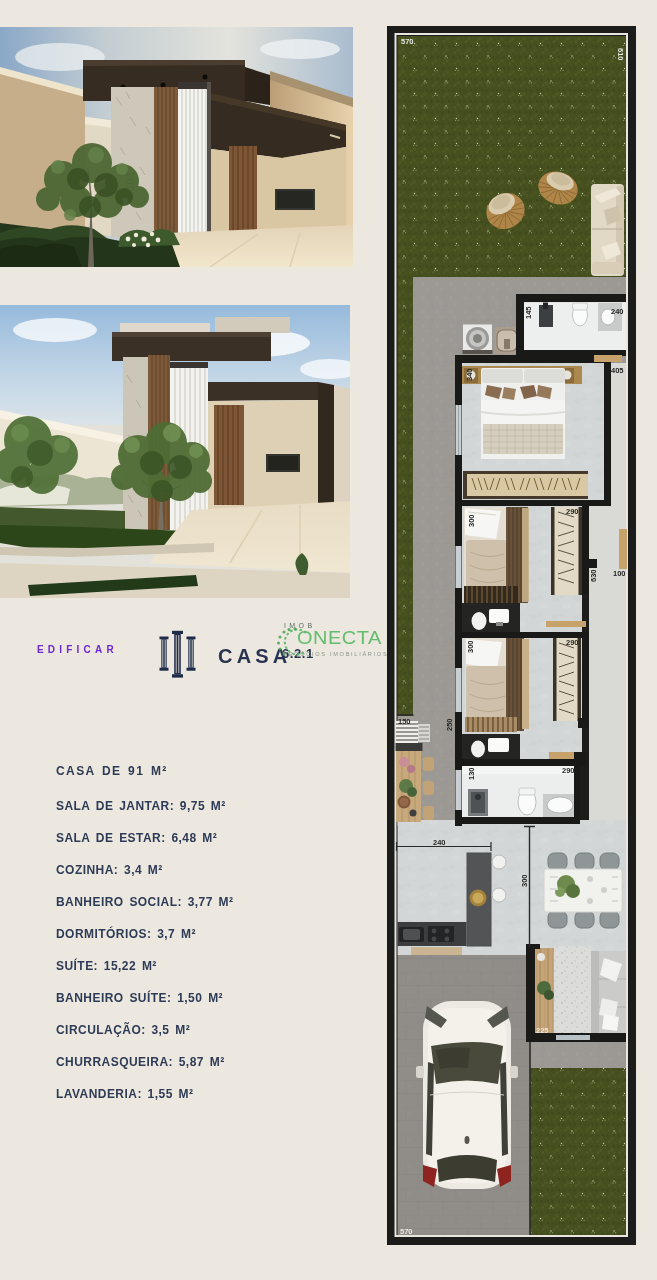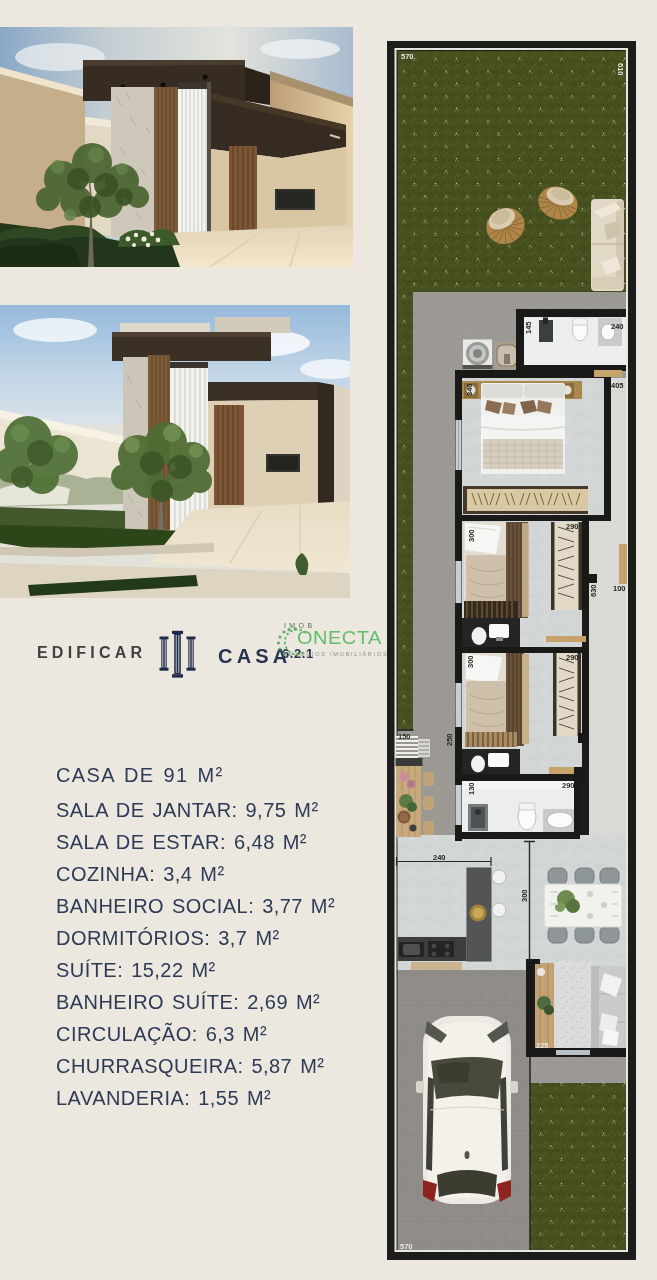--- a/index.html
+++ b/index.html
@@ -1,18 +1,18 @@
 <!DOCTYPE html>
 <html><head>
 <meta charset="utf-8">
 <style>
 html,body{margin:0;padding:0}
 body{width:657px;height:1280px;background:#ece8df;font-family:"Liberation Sans",sans-serif;position:relative;overflow:hidden}
 .abs{position:absolute}
-.line{position:absolute;left:56px;font-size:20px;font-weight:normal;letter-spacing:0.45px;word-spacing:2px;color:#2e3b56;white-space:nowrap}
+.line{position:absolute;left:56px;font-size:12px;font-weight:bold;letter-spacing:0.45px;word-spacing:2px;color:#2e3b56;white-space:nowrap}
 </style>
 </head>
 <body>
 
 <div class="abs" style="left:0;top:27px;width:353px;height:240px">
 <svg width="353" height="240" viewBox="0 0 353 240">
 <defs>
 <linearGradient id="sky1" x1="0" y1="0" x2="1" y2="0">
 <stop offset="0" stop-color="#8aa8c8"></stop>
           <stop offset="0.3" stop-color="#c3cdd2"></stop>
@@ -221,21 +221,21 @@
 <path d="M0 250 L70 252 L214 247 L214 238 L85 243 L0 242 Z" fill="#cfc7b4"></path>
 
 <path d="M28 280 L196 270 L198 281 L30 291 Z" fill="#22391a"></path>
 
 <path d="M300 270 q-10 -14 2 -22 q10 8 4 22z" fill="#3f5c2e"></path>
 </svg>
 </div>
 
 <div class="abs" style="left:0;top:0;width:0;height:0">
 
-<div class="abs" style="left:37px;top:644px;font-size:16px;font-weight:bold;letter-spacing:4.2px;color:#404040">EDIFICAR</div>
+<div class="abs" style="left:37px;top:644px;font-size:10px;font-weight:bold;letter-spacing:4.2px;color:#6d28d9">EDIFICAR</div>
 
 <svg class="abs" style="left:157px;top:630px" width="41" height="50" viewBox="0 0 41 50">
 <g fill="#1e2b49">
 <rect x="2.5" y="6.5" width="9" height="2.8"></rect>
 <rect x="4.3" y="9.3" width="5.4" height="28.4"></rect>
 <rect x="2.5" y="37.7" width="9" height="3"></rect>
 <rect x="15" y="0.8" width="11" height="3.2"></rect>
 <rect x="17.2" y="4" width="6.6" height="40.2"></rect>
 <rect x="15" y="44.2" width="11" height="3.4"></rect>
 <rect x="29.5" y="6.5" width="9" height="2.8"></rect>
@@ -280,30 +280,30 @@
 <div class="line" style="top:831px">SALA DE ESTAR: 6,48 M²</div>
 
 <div class="line" style="top:863px">COZINHA: 3,4 M²</div>
 
 <div class="line" style="top:895px">BANHEIRO SOCIAL: 3,77 M²</div>
 
 <div class="line" style="top:927px">DORMITÓRIOS: 3,7 M²</div>
 
 <div class="line" style="top:959px">SUÍTE: 15,22 M²</div>
 
-<div class="line" style="top:991px">BANHEIRO SUÍTE: 2,69 M²</div>
-
-<div class="line" style="top:1023px">CIRCULAÇÃO: 6,3 M²</div>
+<div class="line" style="top:991px">BANHEIRO SUÍTE: 1,50 M²</div>
+
+<div class="line" style="top:1023px">CIRCULAÇÃO: 3,5 M²</div>
 
 <div class="line" style="top:1055px">CHURRASQUEIRA: 5,87 M²</div>
 
 <div class="line" style="top:1087px">LAVANDERIA: 1,55 M²</div>
 </div>
 
-<div class="abs" style="left:387px;top:41px;width:249px;height:874px">
+<div class="abs" style="left:387px;top:26px;width:249px;height:874px">
 <svg width="249" height="1219" viewBox="387 26 249 1219">
 <defs>
 <pattern id="grassP" width="11" height="11" patternUnits="userSpaceOnUse">
 <rect width="11" height="11" fill="#46501f"></rect>
 <circle cx="2.5" cy="2.5" r="1.6" fill="#3f491c" opacity="0.9"></circle>
 <circle cx="7" cy="6" r="1.8" fill="#4e5824" opacity="0.9"></circle>
 <circle cx="4" cy="8.5" r="1.2" fill="#525e2b" opacity="0.7"></circle>
 <circle cx="9" cy="2" r="1.1" fill="#3a431c" opacity="0.8"></circle>
 <circle cx="10" cy="9" r="1.3" fill="#4c5522" opacity="0.8"></circle>
 </pattern>

